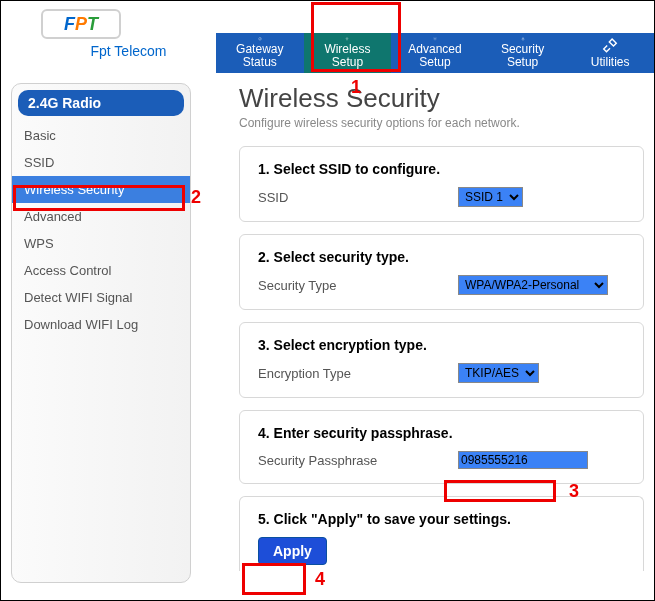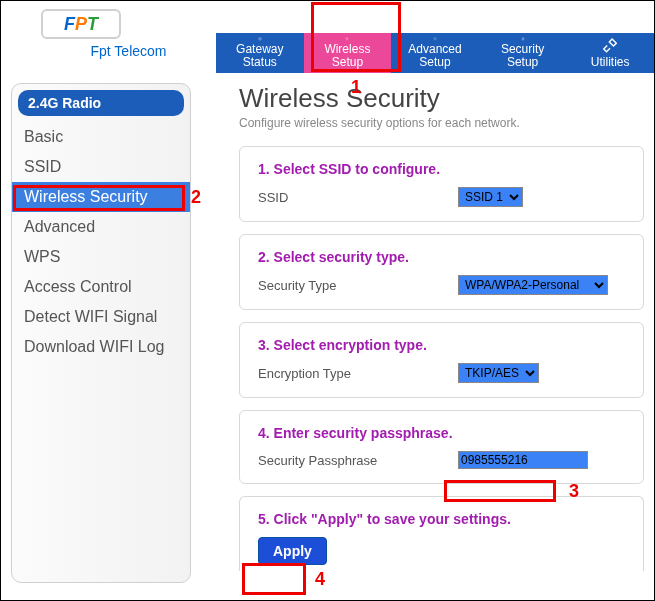--- a/index.html
+++ b/index.html
@@ -6,35 +6,35 @@
   body { font-family: Arial, sans-serif; background: #fff; width: 655px; height: 601px; border: 1px solid #000; position: relative; }
   .header { display: flex; align-items: stretch; height: 72px; }
   .logo-area { width: 215px; padding: 8px 0 0 40px; }
   .logo-box { width: 80px; height: 30px; border: 2px solid #d0d0d0; border-radius: 6px; display: flex; align-items: center; justify-content: center; font-weight: bold; font-style: italic; font-size: 18px; }
   .logo-f { color: #0066cc; }
   .logo-p { color: #ff7a00; }
   .logo-t { color: #2a9d3a; }
   .logo-sub { color: #0066cc; font-size: 14px; margin-top: 4px; text-align: center; }
   .topnav { flex: 1; background: #1b5db8; display: flex; margin-top: 32px; }
   .nav-item { flex: 1; color: #fff; text-align: center; display: flex; flex-direction: column; align-items: center; justify-content: center; font-size: 12px; cursor: pointer; position: relative; padding: 4px 0; }
-  .nav-item.active { background: #ec4899; }
+  .nav-item.active { background: #0f766e; }
   .nav-item svg { width: 26px; height: 26px; margin-bottom: 2px; }
   .nav-item span { line-height: 1.1; }
   .red-box { position: absolute; border: 3px solid #e00; pointer-events: none; }
   .annot { position: absolute; color: #e00; font-weight: bold; font-size: 18px; font-family: Arial; }
   .main { display: flex; padding: 10px 10px 0 10px; gap: 28px; }
   .sidebar { width: 180px; border: 1px solid #d0d0d0; border-radius: 10px; background: linear-gradient(to right,#fbfbfb,#f2f2f2); padding: 6px 0 10px 0; margin-right: 20px; }
   .side-head { background: #1b5db8; color: #fff; border-radius: 10px; margin: 0 6px 6px 6px; padding: 5px 10px; font-size: 14px; font-weight: bold; }
-  .side-item { padding: 6px 12px; font-size: 16px; color: #555; cursor: pointer; position: relative; }
+  .side-item { padding: 6px 12px; font-size: 13px; color: #555; cursor: pointer; position: relative; }
   .side-item.active { background: #3b7fe0; color: #fff; }
   .content { flex: 1; }
   .page-title { font-size: 26px; color: #444; font-weight: normal; margin-bottom: 2px; }
   .page-sub { font-size: 12px; color: #888; margin-bottom: 16px; }
   .card { border: 1px solid #d8d8d8; border-radius: 6px; padding: 14px 18px 14px 18px; margin-bottom: 12px; background: #fff; }
-  .card-title { color: #a21caf; font-size: 14px; font-weight: bold; margin-bottom: 10px; }
+  .card-title { color: #000000; font-size: 14px; font-weight: bold; margin-bottom: 10px; }
   .row { display: flex; align-items: center; }
   .row-label { width: 200px; font-size: 13px; color: #555; }
   select, input[type=text] { font-size: 12px; padding: 1px 2px; border: 1px solid #888; background: #3b82f6; font-family: Arial; }
   .apply-btn { background: #1d4ed8; color: #fff; border: 1px solid #0a4fa0; border-radius: 4px; padding: 5px 14px; font-size: 14px; font-weight: bold; cursor: pointer; }
 </style>
 </head>
 <body>
 
 <div class="header">
   <div class="logo-area">

